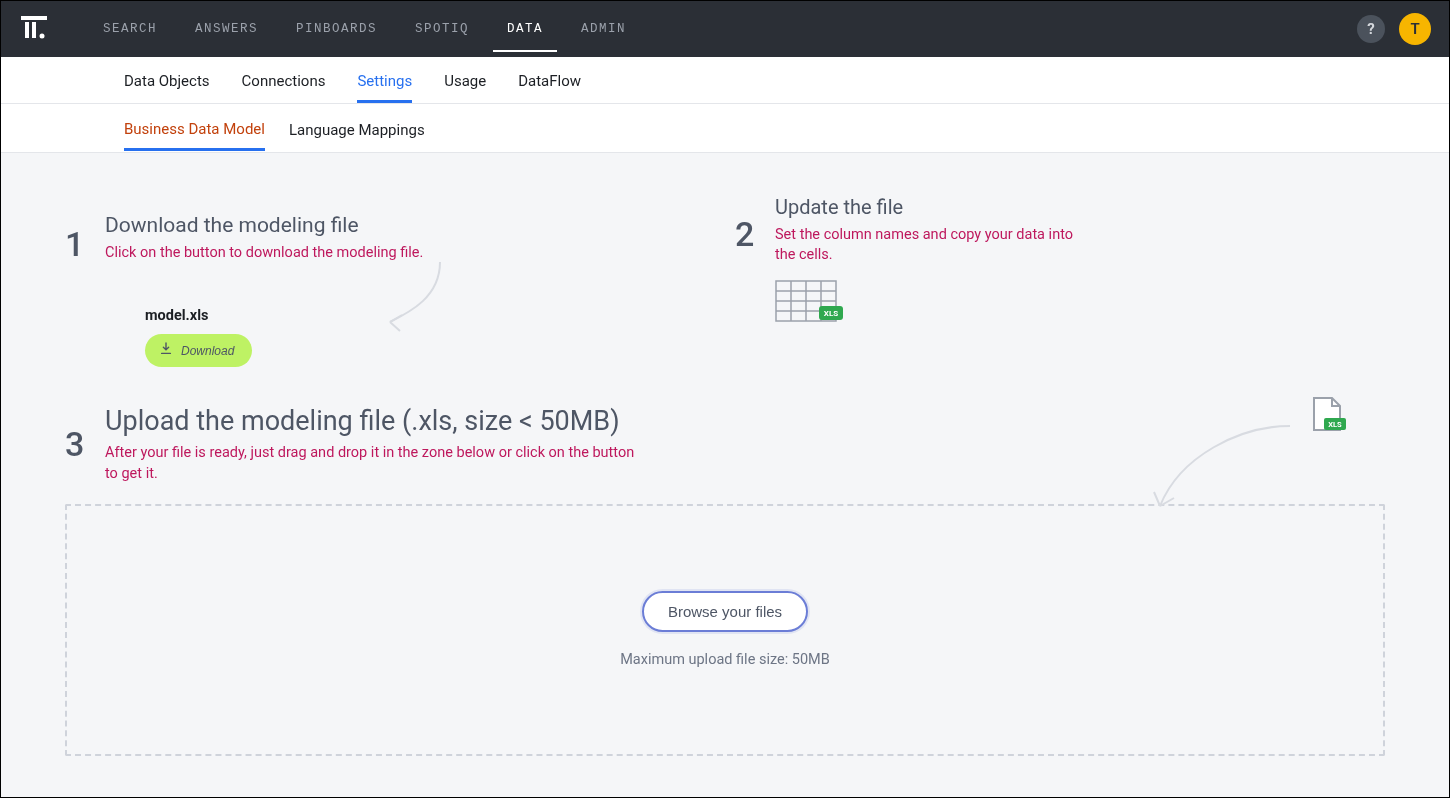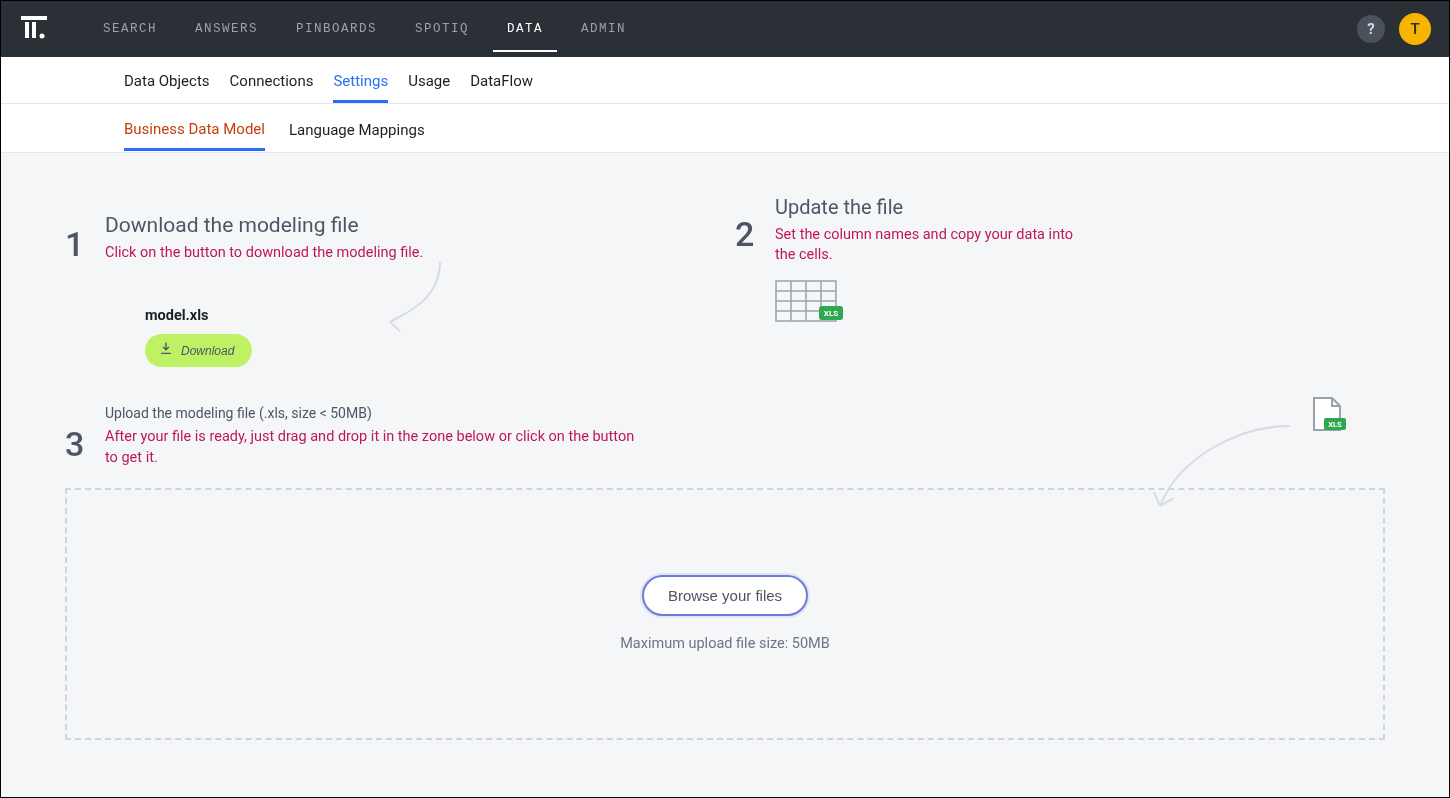--- a/index.html
+++ b/index.html
@@ -53,21 +53,21 @@
   display: flex; align-items: center; justify-content: center;
   font-size: 15px; font-weight: 600; cursor: pointer;
 }
 
 
 .subnav {
   background: #fff;
   border-bottom: 1px solid #e4e6ea;
   height: 47px;
   display: flex; align-items: center;
-  padding-left: 123px; gap: 20px;
+  padding-left: 123px; gap: 32px;
 }
 .subnav-item {
   font-size: 15px;
   color: #1c1f24;
   padding: 14px 0 12px;
   cursor: pointer;
 }
 .subnav-item.active {
   color: #2770ef;
   border-bottom: 3px solid #2770ef;
@@ -269,21 +269,21 @@
             <text x="56" y="36" font-size="8" font-weight="700" fill="#fff" text-anchor="middle">XLS</text>
           </svg>
         </div>
       </div>
     </div>
   </div>
 
   <div class="step3-row">
     <div class="step-num">3</div>
     <div class="step3-body step-body">
-      <div class="step-title" style="font-size:14px">Upload the modeling file (.xls, size &lt; 50MB)</div>
+      <div class="step-title" style="font-size:27px">Upload the modeling file (.xls, size &lt; 50MB)</div>
       <div class="step-desc">After your file is ready, just drag and drop it in the zone below or click on the button to get it.</div>
     </div>
   </div>
 
   <div class="right-decor">
     <svg width="210" height="130" viewBox="0 0 210 130">
       <g transform="translate(170,0)">
         <path d="M4 2 h18 l8 8 v24 h-26 z" fill="#fff" stroke="#9ba1ab" stroke-width="2"></path>
         <path d="M22 2 v8 h8" fill="none" stroke="#9ba1ab" stroke-width="2"></path>
         <rect x="14" y="22" width="22" height="12" rx="2" fill="#2fa84f"></rect>

